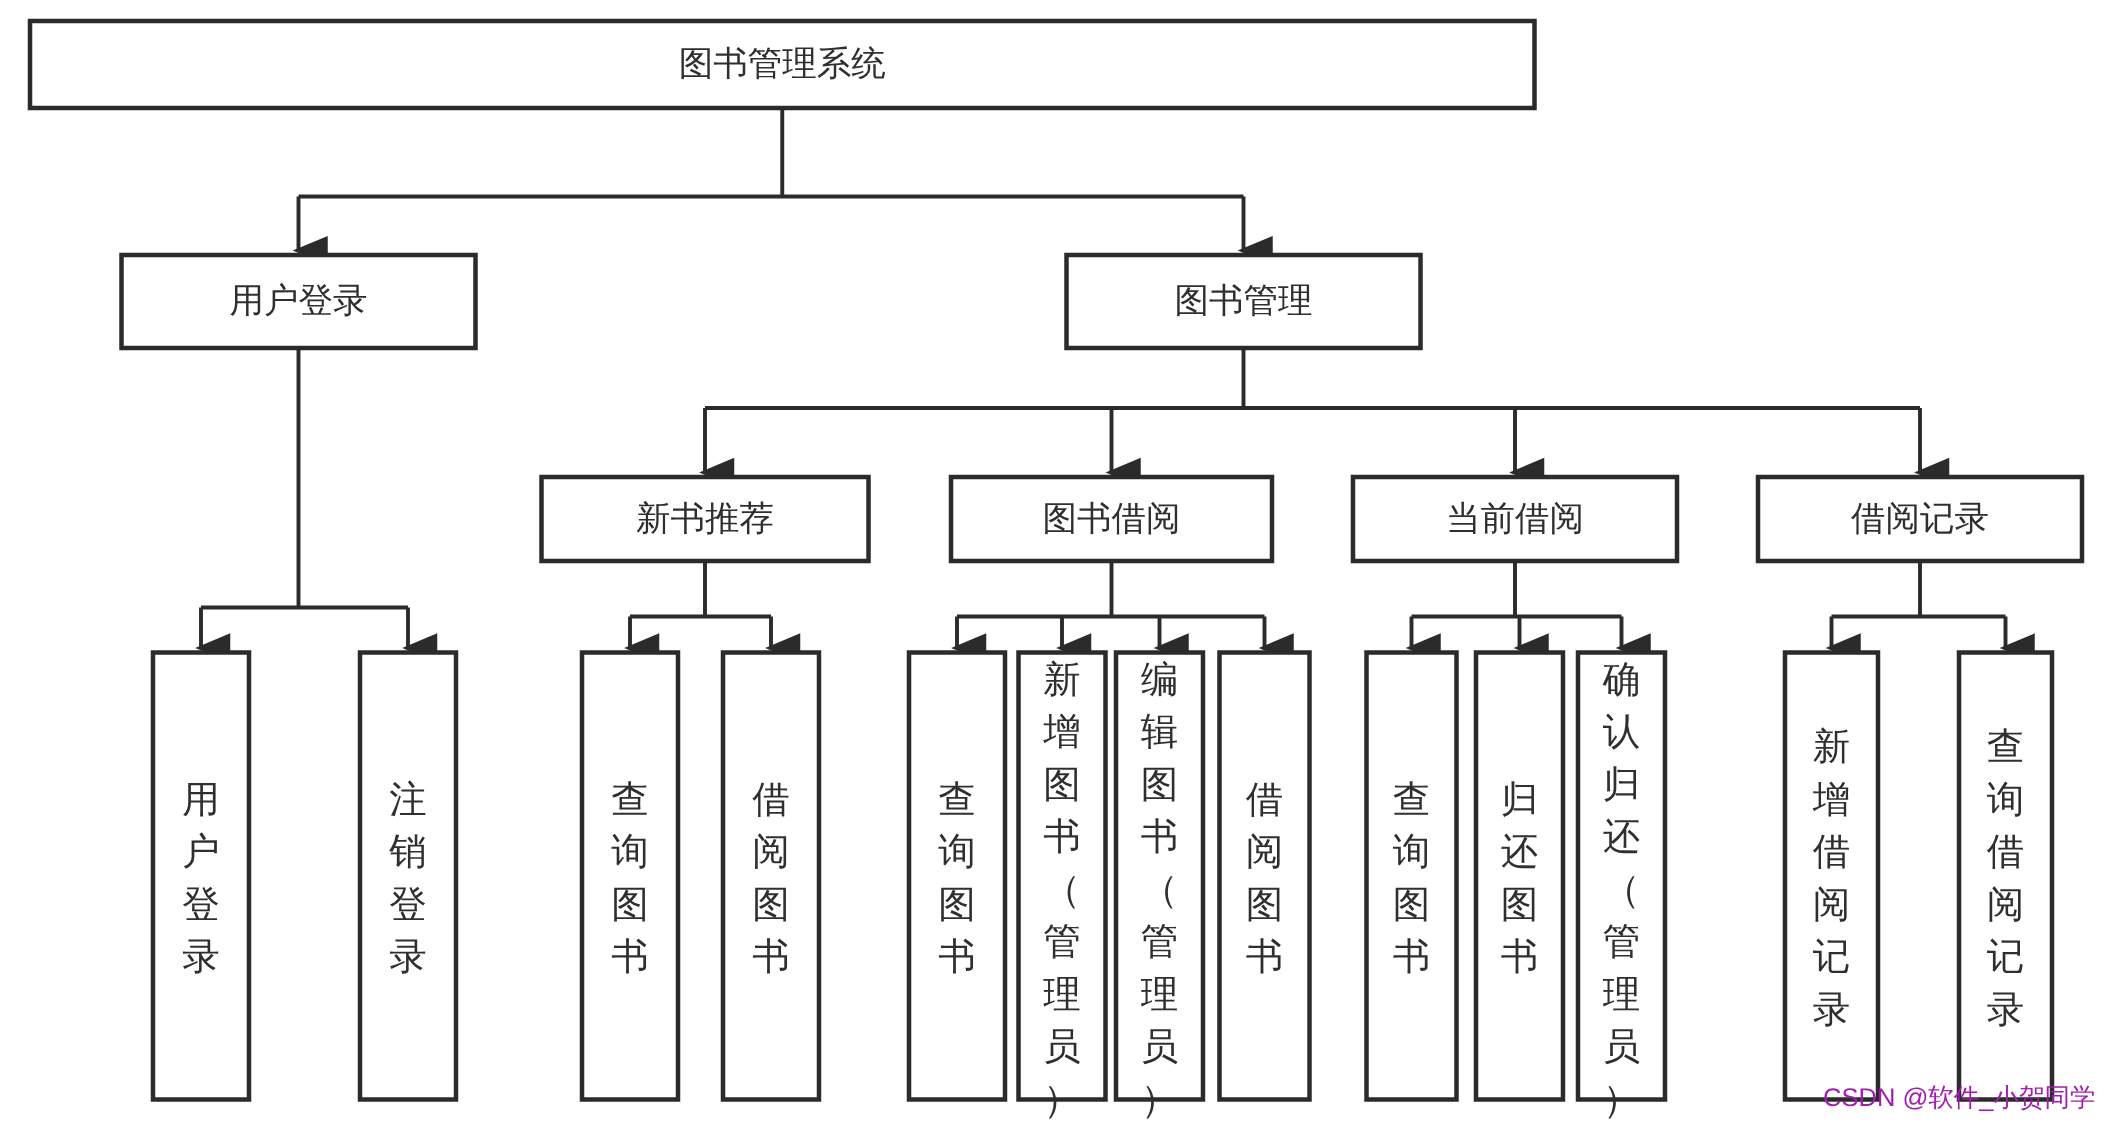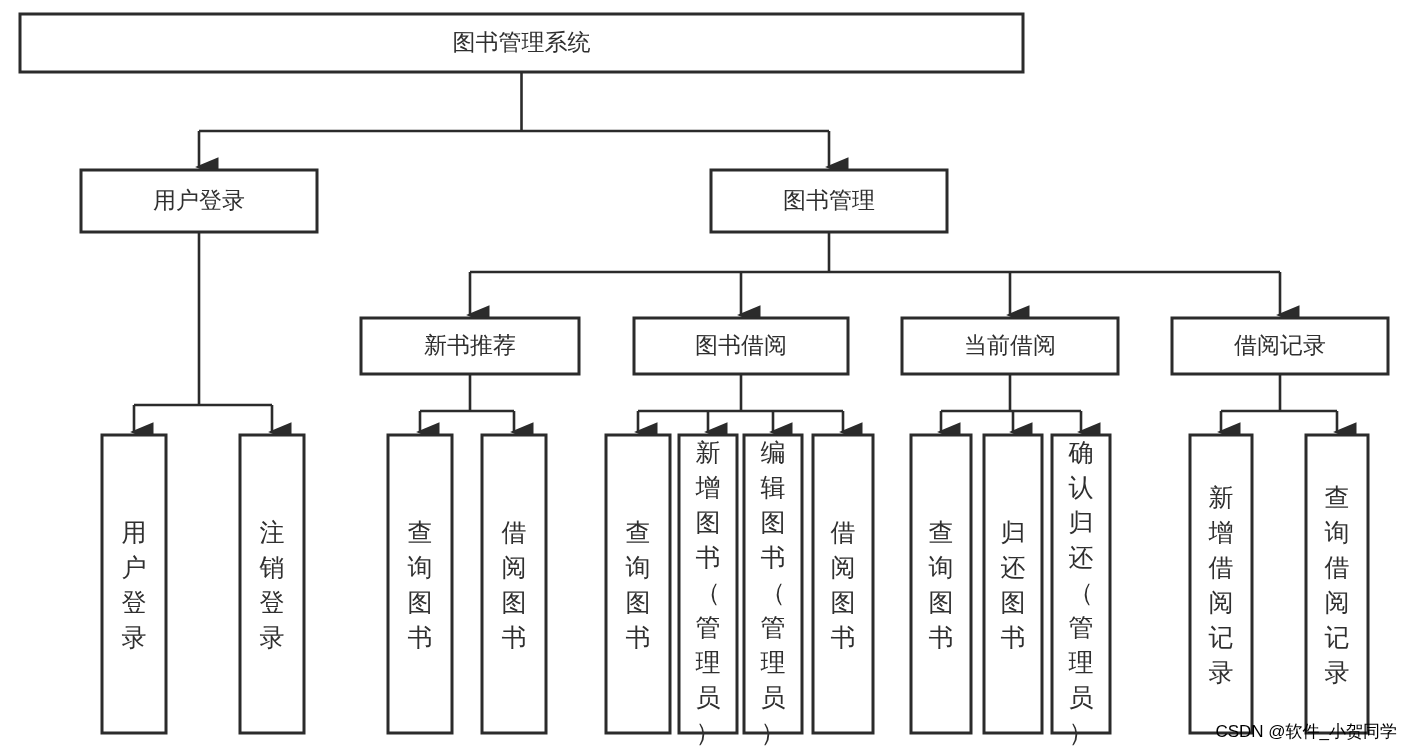--- a/index.html
+++ b/index.html
@@ -22,21 +22,21 @@
     fill:#2f2f2f;
     font-family:"Liberation Sans","DejaVu Sans",sans-serif;
     font-size:25px;
     text-anchor:middle;
   }
   .edge{
     stroke:#2b2b2b;stroke-width:2.6;fill:none;
   }
   .watermark{
     position:absolute;right:8px;bottom:4px;
-    color:#000000;font-size:17px;
+    color:#a21caf;font-size:17px;
     font-family:"Liberation Sans","DejaVu Sans",sans-serif;
     white-space:nowrap;pointer-events:none;
   }
 </style>
 </head>
 <body>
 
 <svg id="canvas" viewBox="0 0 1405 747" xmlns="http://www.w3.org/2000/svg">
   <defs>
     <marker id="arrow" viewBox="0 0 12 12" refX="6" refY="10" markerWidth="9" markerHeight="11" orient="auto-start-reverse">

